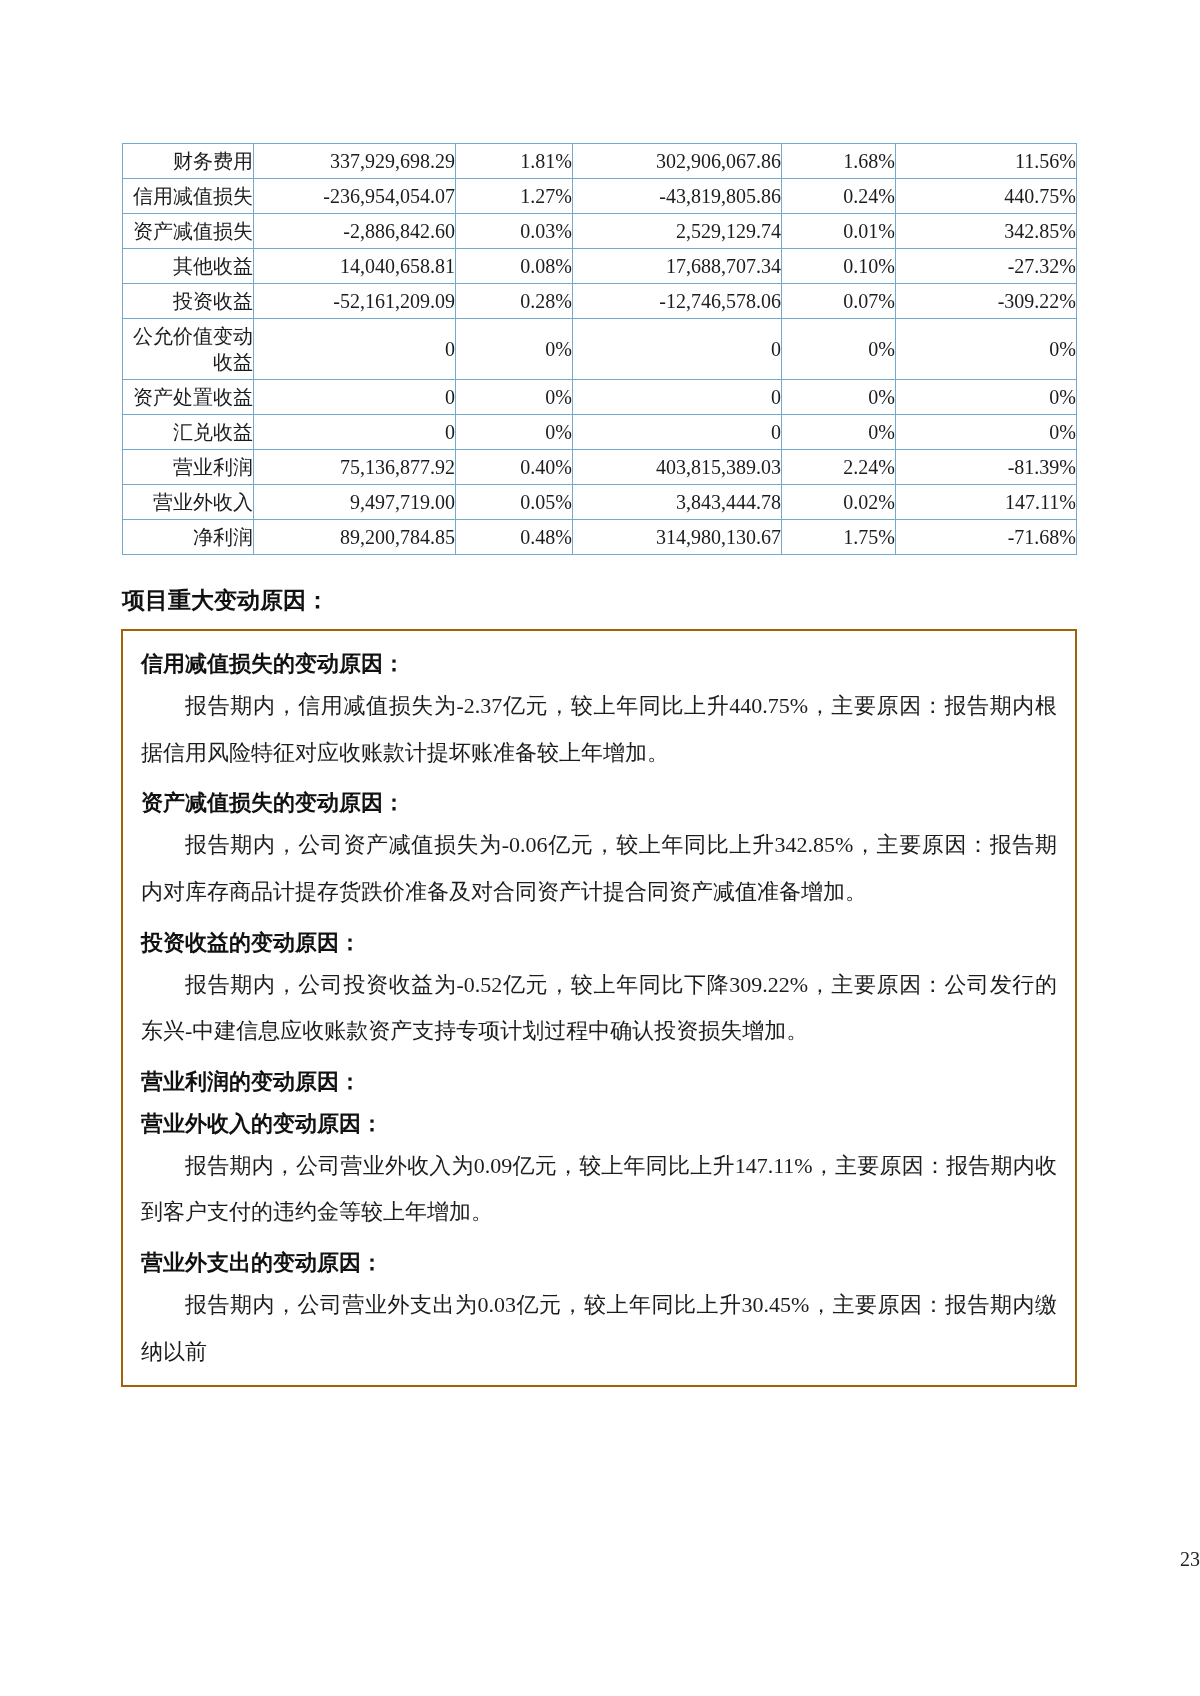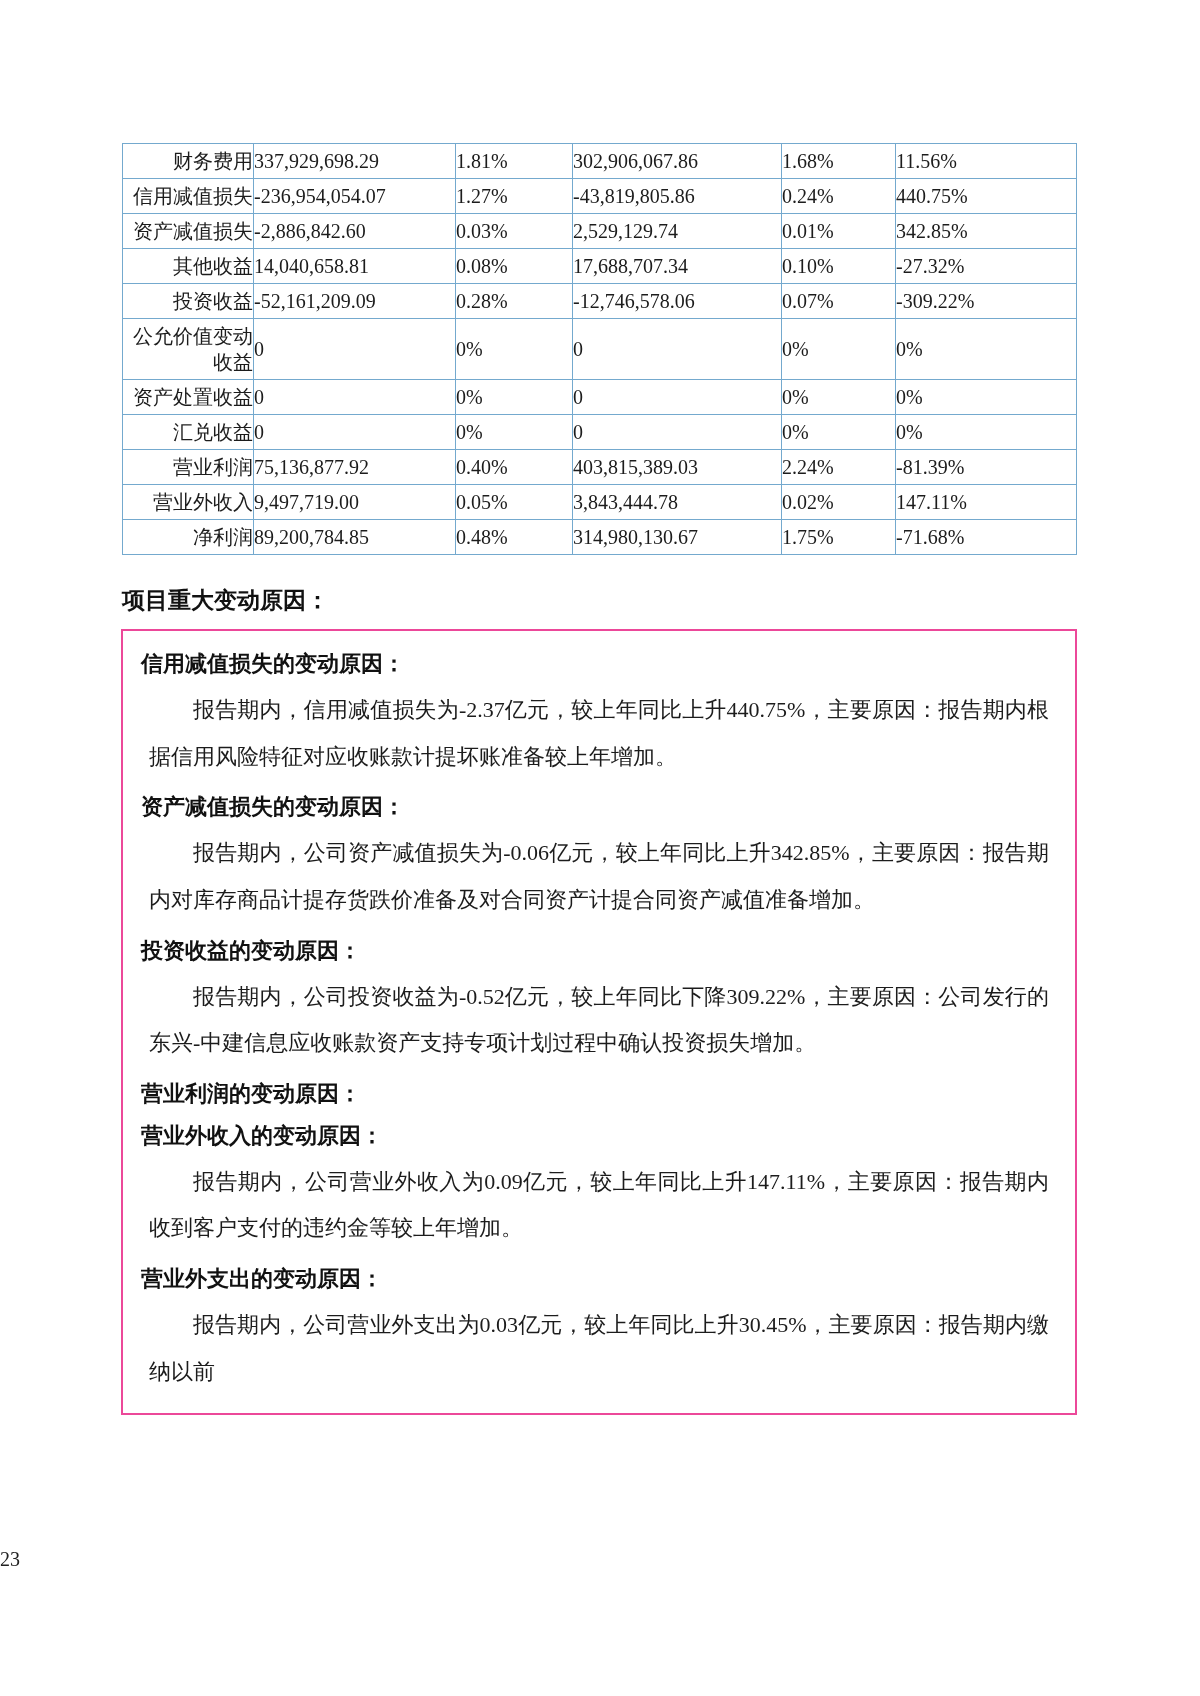--- a/index.html
+++ b/index.html
@@ -35,59 +35,60 @@
     color: #1c1c1c;
     overflow: hidden;
   }
   td.lbl {
     text-align: right;
     padding-left: 9px;
     padding-right: 4px;
     word-break: break-all;
   }
   td.num {
+    text-align: right;
     padding-right: 14px;
     font-family: "Liberation Serif", "DejaVu Serif", serif;
   }
   
   .sec-heading {
     font-size: 23px;
     font-weight: bold;
     margin: 30px 0 13px 0;
     color: #111;
   }
   
   .reason-box {
-    border: 2px solid #ec4899;
+    border: 2px solid #a16207;
     padding: 6px 18px 10px 18px;
     box-sizing: border-box;
     width: 956px;
     margin-left: -1px;
   }
   .block-title {
     font-size: 22px;
     font-weight: bold;
     margin: 12px 0 4px 0;
     color: #111;
   }
   .block-body {
     font-size: 22px;
     line-height: 2.12;
     text-indent: 2em;
     text-align: justify;
-    margin: 8px;
+    margin: 0;
     color: #1c1c1c;
   }
   
   .page-number {
     position: absolute;
     top: 1548px;
     left: 0;
     width: 1200px;
-    text-align: left;
+    text-align: right;
     font-size: 20px;
     color: #222;
   }
 </style>
 </head>
 <body>
 
 <div class="content">
 
   <table class="fin">

